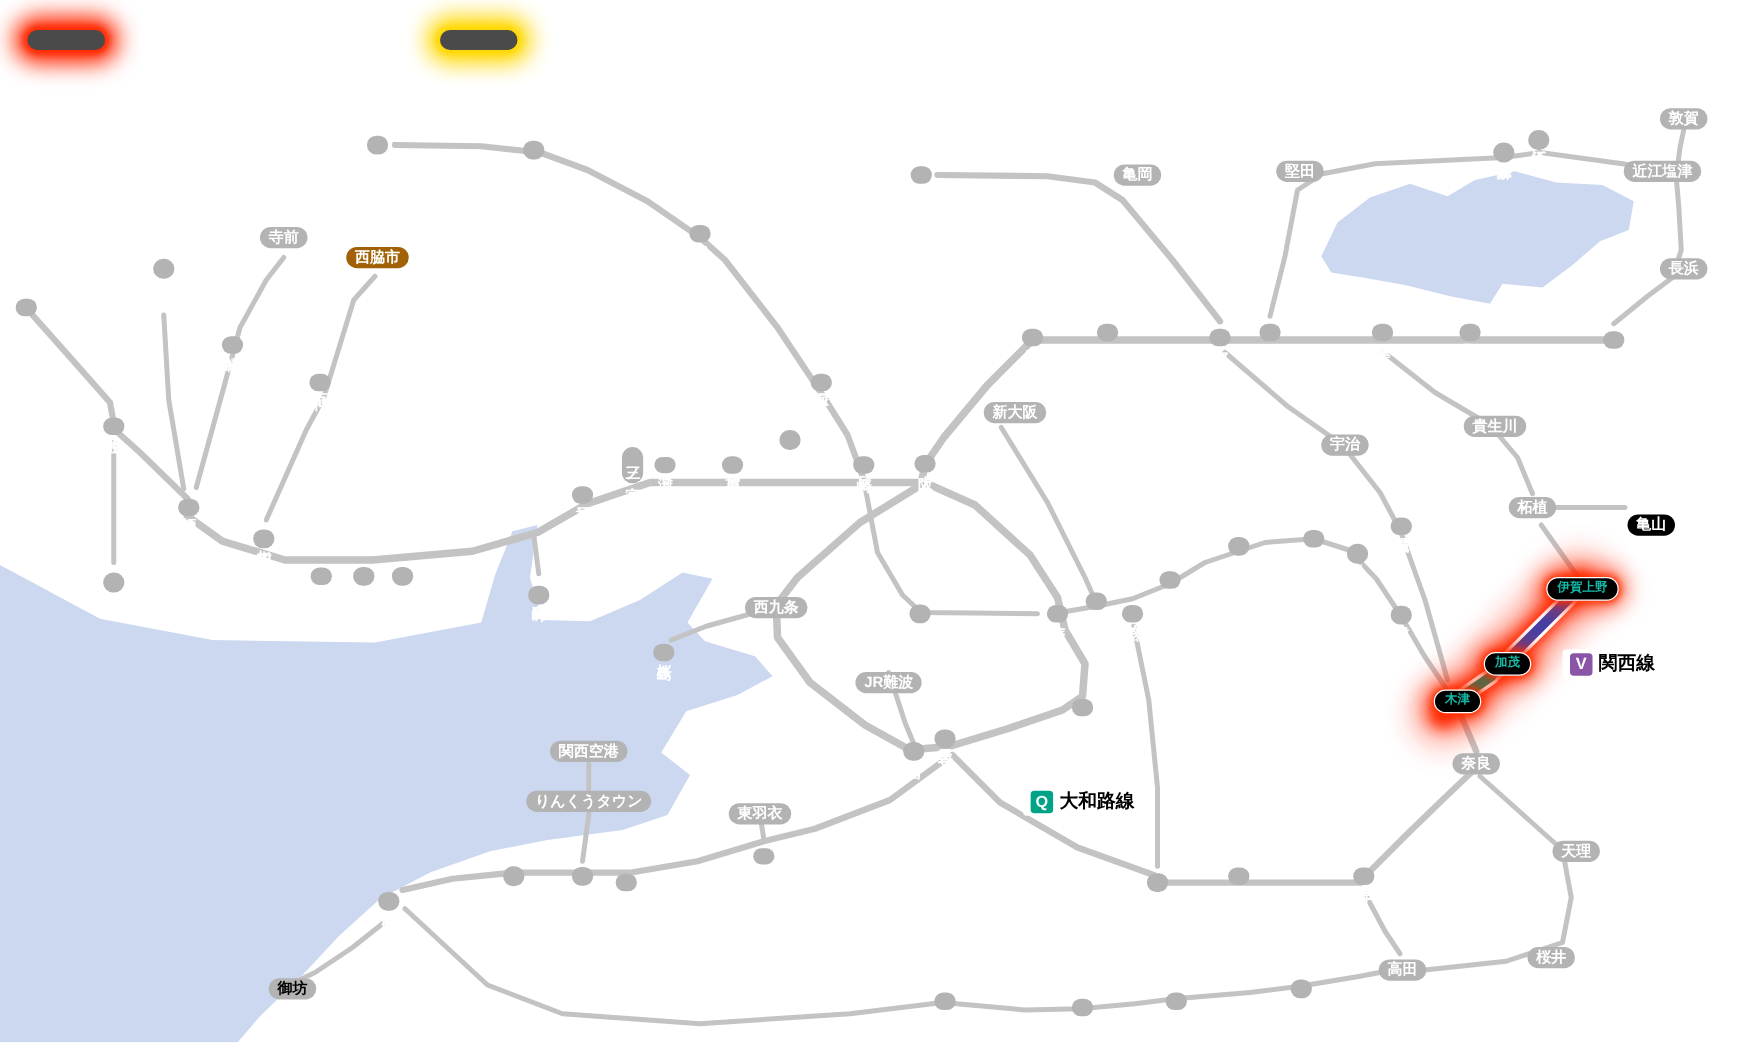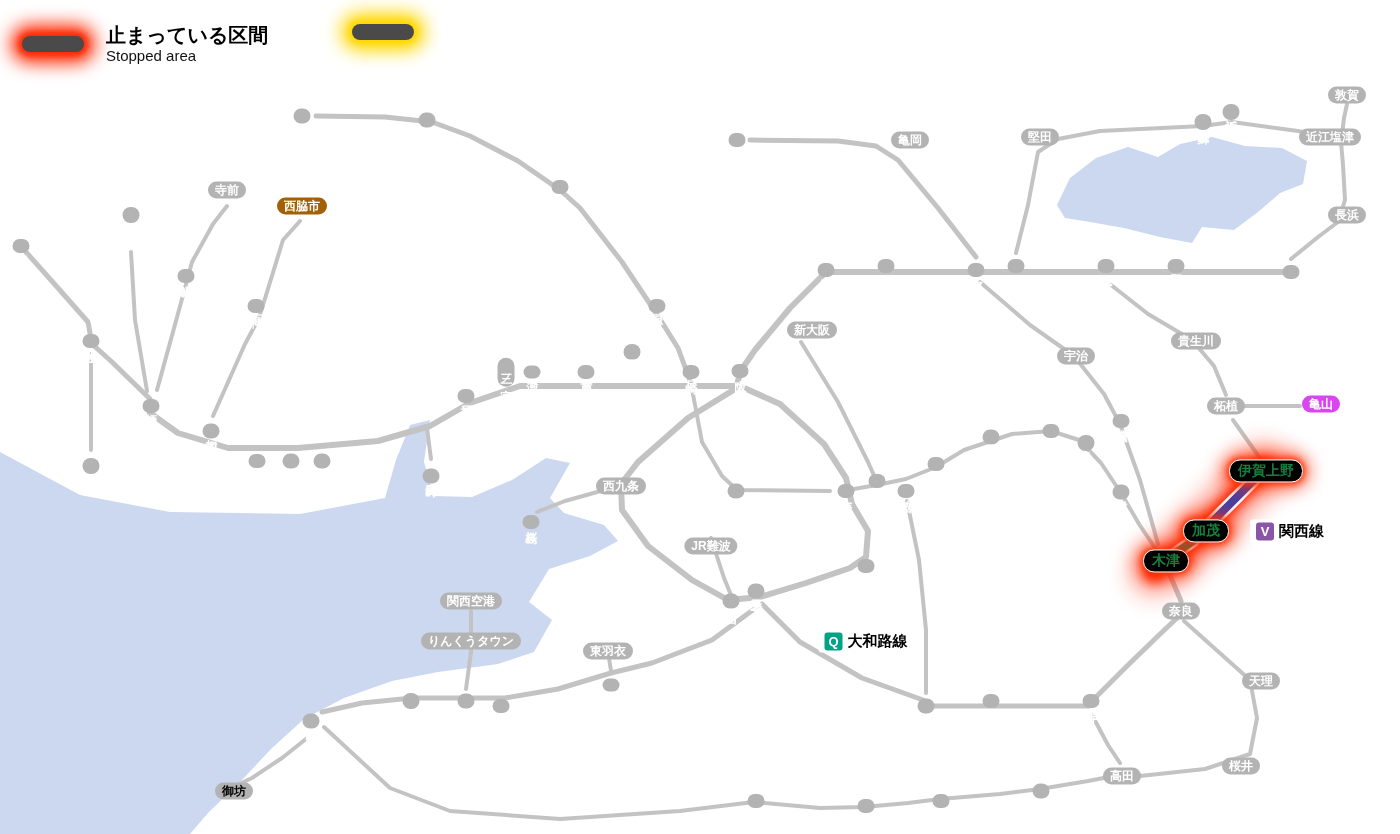--- a/index.html
+++ b/index.html
@@ -11,21 +11,21 @@
 
   .sta {
     position:absolute; transform:translate(-50%,-50%);
     background:#b3b3b3; color:#fff;
     font-size:12px; font-weight:bold; line-height:1.08;
     border-radius:10px; text-align:center; white-space:nowrap; z-index:5;
   }
   .sta.v { writing-mode:vertical-rl; text-orientation:upright; padding:6px 2px; letter-spacing:1px; }
   .sta.h { padding:2px 7px; }
   .sta.hl {
-    background:#000; color:#15803d; font-size:14px; border-radius:11px;
+    background:#000; color:#14b8a6; font-size:10px; border-radius:11px;
     padding:3px 8px; z-index:7; border:1px solid #fff;
     box-shadow:0 0 6px 2px rgba(255,45,0,.95), 0 0 16px 8px rgba(255,45,0,.55);
   }
 
   .line-label {
     position:absolute; transform:translate(-50%,-50%);
     background:#fff; padding:2px 6px; border-radius:3px;
     display:flex; align-items:center; gap:5px;
     font-weight:bold; font-size:15px; color:#000; z-index:6; white-space:nowrap;
   }
@@ -139,21 +139,21 @@
       <div class="sta v" style="left: 1203px; top: 122px; background: rgb(179, 179, 179); color: rgb(255, 255, 255);">近江舞子</div>
       <div class="sta v" style="left: 1231px; top: 112px; background: rgb(179, 179, 179); color: rgb(255, 255, 255);">近江今津</div>
       <div class="sta h" style="left: 1330px; top: 137px; background: rgb(179, 179, 179); color: rgb(255, 255, 255);">近江塩津</div>
       <div class="sta h" style="left: 1347px; top: 95px; background: rgb(179, 179, 179); color: rgb(255, 255, 255);">敦賀</div>
       <div class="sta h" style="left: 1347px; top: 215px; background: rgb(179, 179, 179); color: rgb(255, 255, 255);">長浜</div>
       <div class="sta v" style="left: 1291px; top: 272px; background: rgb(179, 179, 179); color: rgb(255, 255, 255);">米原</div>
       <div class="sta v" style="left: 1176px; top: 266px; background: rgb(179, 179, 179); color: rgb(255, 255, 255);">野洲</div>
       <div class="sta v" style="left: 1106px; top: 266px; background: rgb(179, 179, 179); color: rgb(255, 255, 255);">草津</div>
       <div class="sta h" style="left: 1196px; top: 341px; background: rgb(179, 179, 179); color: rgb(255, 255, 255);">貴生川</div>
       <div class="sta h" style="left: 1226px; top: 406px; background: rgb(179, 179, 179); color: rgb(255, 255, 255);">柘植</div>
-      <div class="sta h" style="left: 1321px; top: 404px; background: #d946ef; color: rgb(255, 255, 255);">亀山</div>
+      <div class="sta h" style="left: 1321px; top: 420px; background: #000000; color: rgb(255, 255, 255);">亀山</div>
       <div class="sta h" style="left: 1076px; top: 356px; background: rgb(179, 179, 179); color: rgb(255, 255, 255);">宇治</div>
       <div class="sta v" style="left: 1121px; top: 421px; background: rgb(179, 179, 179); color: rgb(255, 255, 255);">城陽</div>
       <div class="sta v" style="left: 531px; top: 522px; background: rgb(179, 179, 179); color: rgb(255, 255, 255);">桜島</div>
       <div class="sta h" style="left: 621px; top: 486px; background: rgb(179, 179, 179); color: rgb(255, 255, 255); text-align: right;">西九条</div>
       <div class="sta v" style="left: 736px; top: 491px; background: rgb(179, 179, 179); color: rgb(255, 255, 255);">北新地</div>
       <div class="sta h" style="left: 711px; top: 546px; background: rgb(179, 179, 179); color: rgb(255, 255, 255);">JR難波</div>
       <div class="sta v" style="left: 731px; top: 601px; background: rgb(179, 179, 179); color: rgb(255, 255, 255);">新今宮</div>
       <div class="sta v" style="left: 756px; top: 591px; background: rgb(179, 179, 179); color: rgb(255, 255, 255);">天王寺</div>
       <div class="sta v" style="left: 866px; top: 566px; background: rgb(179, 179, 179); color: rgb(255, 255, 255);">鶴橋</div>
       <div class="sta v" style="left: 846px; top: 491px; background: rgb(179, 179, 179); color: rgb(255, 255, 255);">京橋</div>
@@ -193,23 +193,19 @@
       </div>
       <div class="line-label" style="left: 1290px; top: 531px;">
         <span class="badge" style="background: rgb(138, 85, 166);">V</span>
         <span>関西線</span>
       </div>
     </div>
 
   <div class="legend">
     <div class="legend-item stopped">
       <div class="legend-bar" id="legend-stopped-icon" style="background: rgb(74, 74, 74); box-shadow: rgb(255, 40, 0) 0px 0px 6px 3px, rgb(255, 40, 0) 0px 0px 18px 11px;"></div>
-      <div class="legend-text">
-        <div class="legend-label">止まっている区間</div>
-        <div class="legend-sub">Stopped area</div>
-      </div>
     </div>
     <div class="legend-item delayed">
       <div class="legend-bar" id="legend-delayed-icon" style="background: rgb(74, 74, 74); box-shadow: rgb(255, 216, 0) 0px 0px 6px 3px, rgb(255, 216, 0) 0px 0px 18px 11px;"></div>
     </div>
   </div>
 
 </div>
 
 </body></html>

